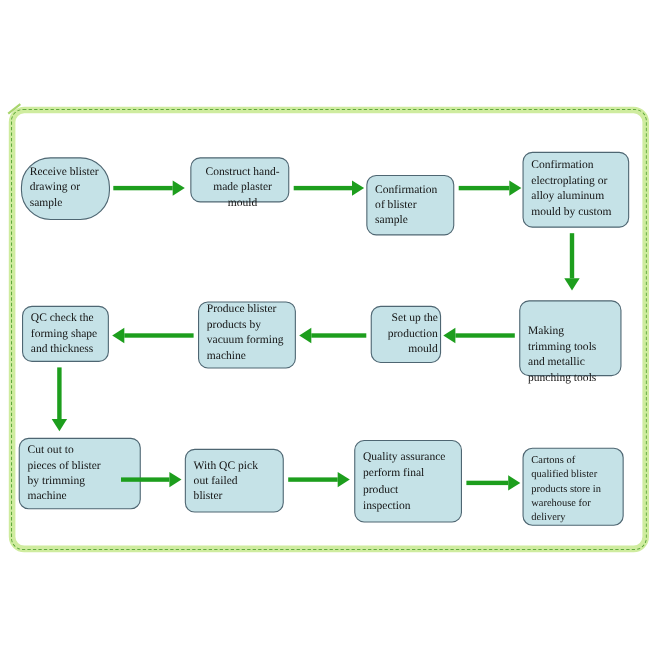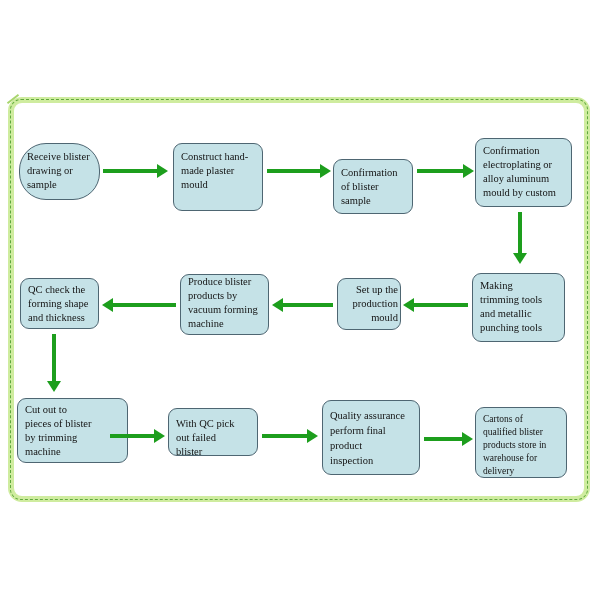--- a/index.html
+++ b/index.html
@@ -43,29 +43,29 @@
     background: #c5e2e7;
     border: 1.5px solid #4e6672;
     border-radius: 9px;
     color: #141414;
     font-size: 10.5px;
     line-height: 14px;
     padding: 6px 2px 2px 7px;
     white-space: pre;
   }
   .n1  { left: 19px;  top: 143px; width: 81px; height: 57px; border-radius: 27px; }
-  .n2  { left: 173px; top: 143px; width: 90px; height: 68px; }
+  .n2  { left: 173px; top: 143px; width: 90px; height: 41px; text-align: center; }
   .n3  { left: 333px; top: 143px; width: 80px; height: 55px; margin-top: 16px; }
   .n4  { left: 475px; top: 138px; width: 97px; height: 69px; padding-top: 5px; }
-  .n5  { left: 472px; top: 273px; width: 93px; height: 69px; padding-top: 5px; }
+  .n5  { left: 472px; top: 273px; width: 93px; height: 69px; padding-top: 21px; }
   .n6  { left: 337px; top: 278px; width: 64px; height: 52px; padding-top: 4px; text-align: right; }
   .n7  { left: 180px; top: 274px; width: 89px; height: 61px; padding-top: 0; }
   .n8  { left: 20px;  top: 278px; width: 79px; height: 51px; padding-top: 4px; }
   .n9  { left: 17px;  top: 398px; width: 111px; height: 65px; padding-top: 4px; }
-  .n10 { left: 168px; top: 408px; width: 90px; height: 48px; padding-top: 8px; font-family: Liberation Serif, serif; }
+  .n10 { left: 168px; top: 408px; width: 90px; height: 58px; padding-top: 8px; font-family: Liberation Serif, serif; }
   .n11 { left: 322px; top: 400px; width: 98px; height: 75px; padding-top: 7px; line-height: 15px; }
   .n12 { left: 475px; top: 407px; width: 92px; height: 71px; padding-top: 5px; font-size: 9.5px; line-height: 13px; }
 
   
   .ar, .al {
     position: absolute;
     height: 4px;
     background: #1d9e1d;
   }
   .ar::after {

